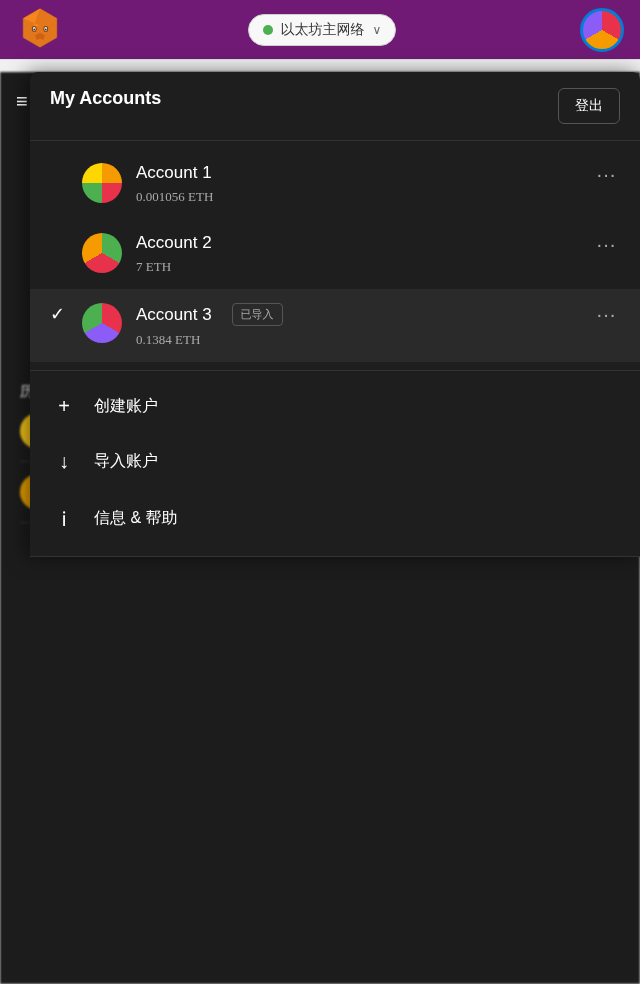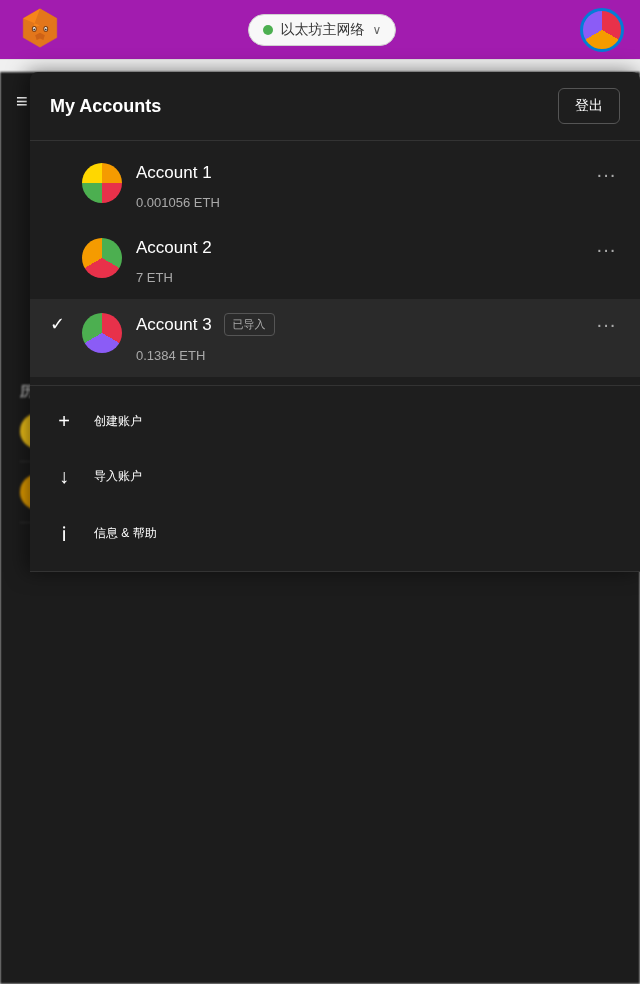--- a/index.html
+++ b/index.html
@@ -10,21 +10,21 @@
       background: #f0f0f0;
       position: relative;
       overflow: hidden;
     }
 
     
     .header {
       display: flex;
       align-items: center;
       justify-content: space-between;
-      background: #a21caf;
+      background: #701a75;
       padding: 12px 16px;
       height: 60px;
       border-bottom: 1px solid #e0e0e0;
       position: relative;
       z-index: 10;
     }
     .network-selector {
       display: flex;
       align-items: center;
       background: #f8f8f8;
@@ -162,21 +162,21 @@
       right: 0;
       background: #1e1e1e;
       border-radius: 8px 8px 0 0;
       z-index: 100;
       box-shadow: -4px 0 20px rgba(0,0,0,0.5);
       overflow: hidden;
     }
 
     .overlay-header {
       display: flex;
-      align-items: center;
+      align-items: flex-start;
       justify-content: space-between;
       padding: 16px 20px;
       border-bottom: 1px solid #333;
     }
     .overlay-title {
       color: white;
       font-size: 18px;
       font-weight: 600;
     }
     .logout-btn {
@@ -218,21 +218,22 @@
     }
     .account-info { flex: 1; }
     .account-name {
       color: white;
       font-size: 17px;
       font-weight: 500;
     }
     .account-balance {
       color: #aaa;
       font-size: 13px;
-      margin-top: 12px;
+      margin-top: 6px;
+      font-family: Liberation Serif, serif;
     }
     .imported-badge {
       background: transparent;
       border: 1px solid #555;
       border-radius: 4px;
       color: #aaa;
       font-size: 11px;
       padding: 3px 8px;
       margin-left: 12px;
     }
@@ -256,21 +257,21 @@
       gap: 16px;
     }
     .action-icon {
       color: white;
       font-size: 20px;
       width: 28px;
       text-align: center;
     }
     .action-label {
       color: white;
-      font-size: 12px;
+      font-size: 16px;
     }
 
     
     .avatar-1 {
       background: conic-gradient(#f59b00 0deg 90deg, #e8314a 90deg 180deg, #4CAF50 180deg 270deg, #ffd700 270deg 360deg);
     }
     .avatar-2 {
       background: conic-gradient(#4CAF50 0deg 120deg, #e8314a 120deg 240deg, #f59b00 240deg 360deg);
     }
     .avatar-3 {
@@ -380,21 +381,21 @@
         <div class="account-name">Account 2</div>
         <div class="account-balance">7 ETH</div>
       </div>
       <div class="more-btn">···</div>
     </div>
 
     <div class="account-item active">
       <div class="checkmark">✓</div>
       <div class="account-avatar avatar-3"></div>
       <div class="account-info">
-        <div style="display:flex; align-items:center; ">
+        <div style="display:flex; align-items:center; gap:8px;">
           <div class="account-name">Account 3</div>
           <span class="imported-badge">已导入</span>
         </div>
         <div class="account-balance">0.1384 ETH</div>
       </div>
       <div class="more-btn">···</div>
     </div>
 
   </div>
 

